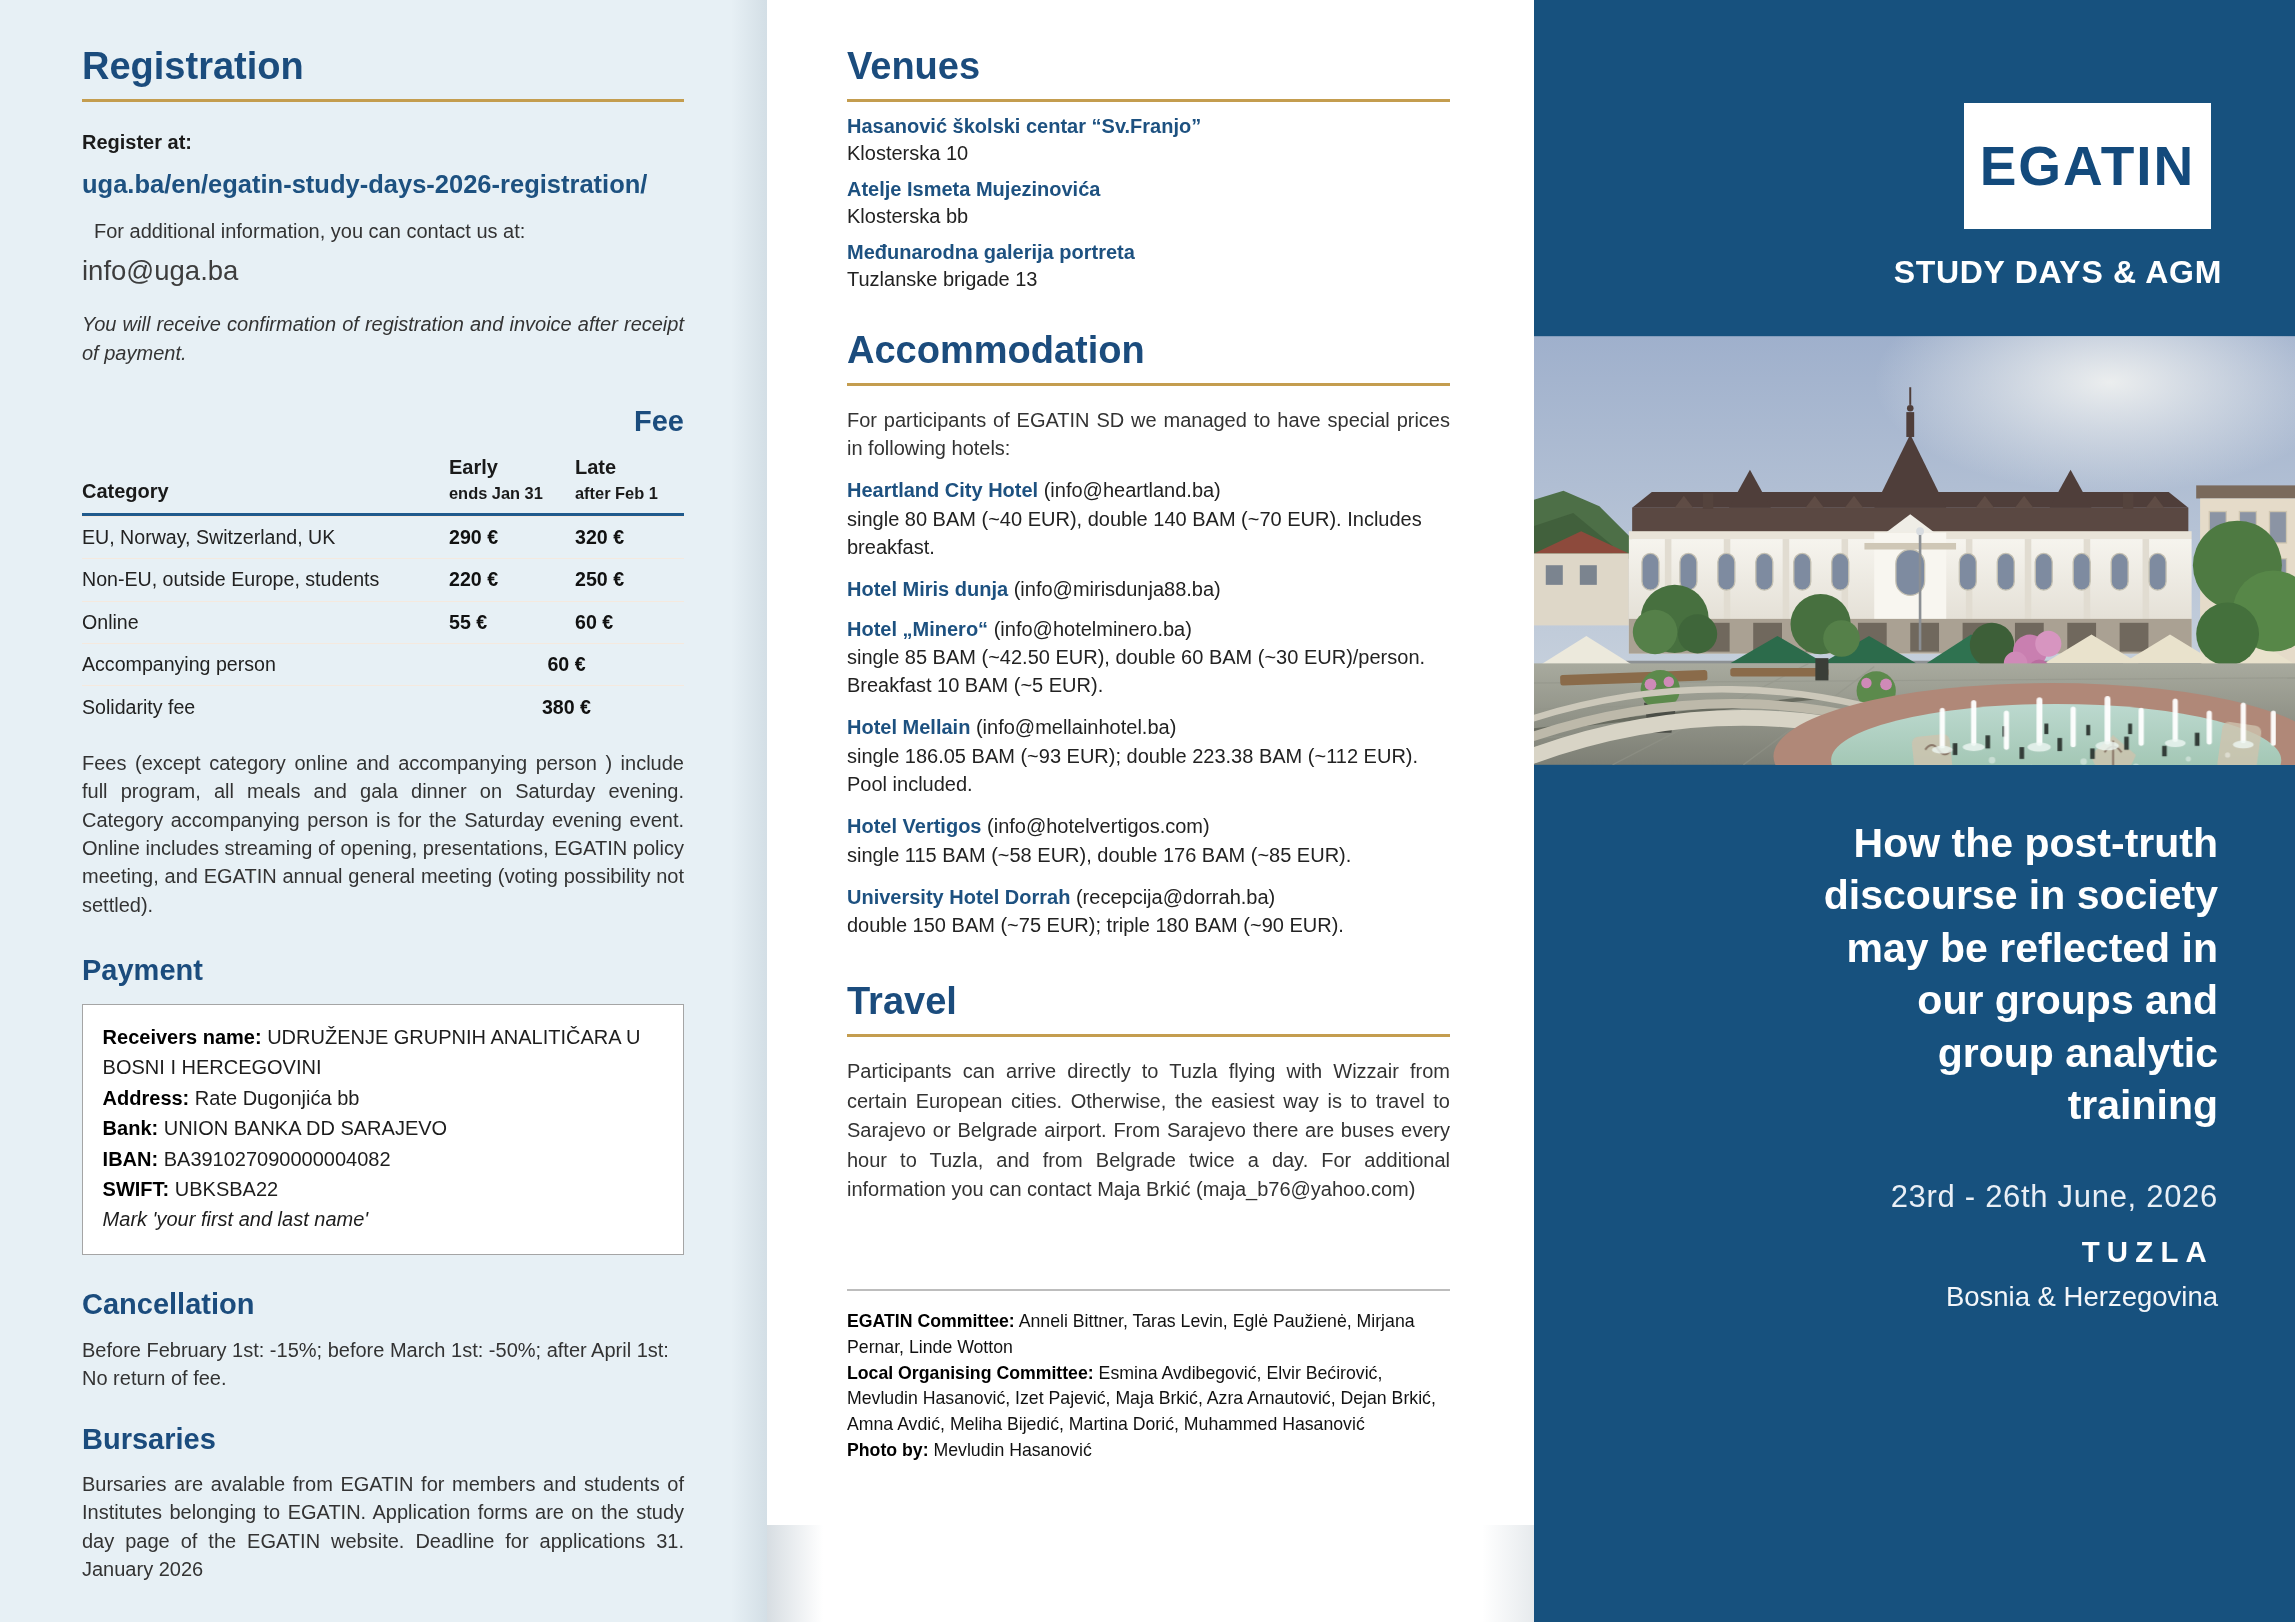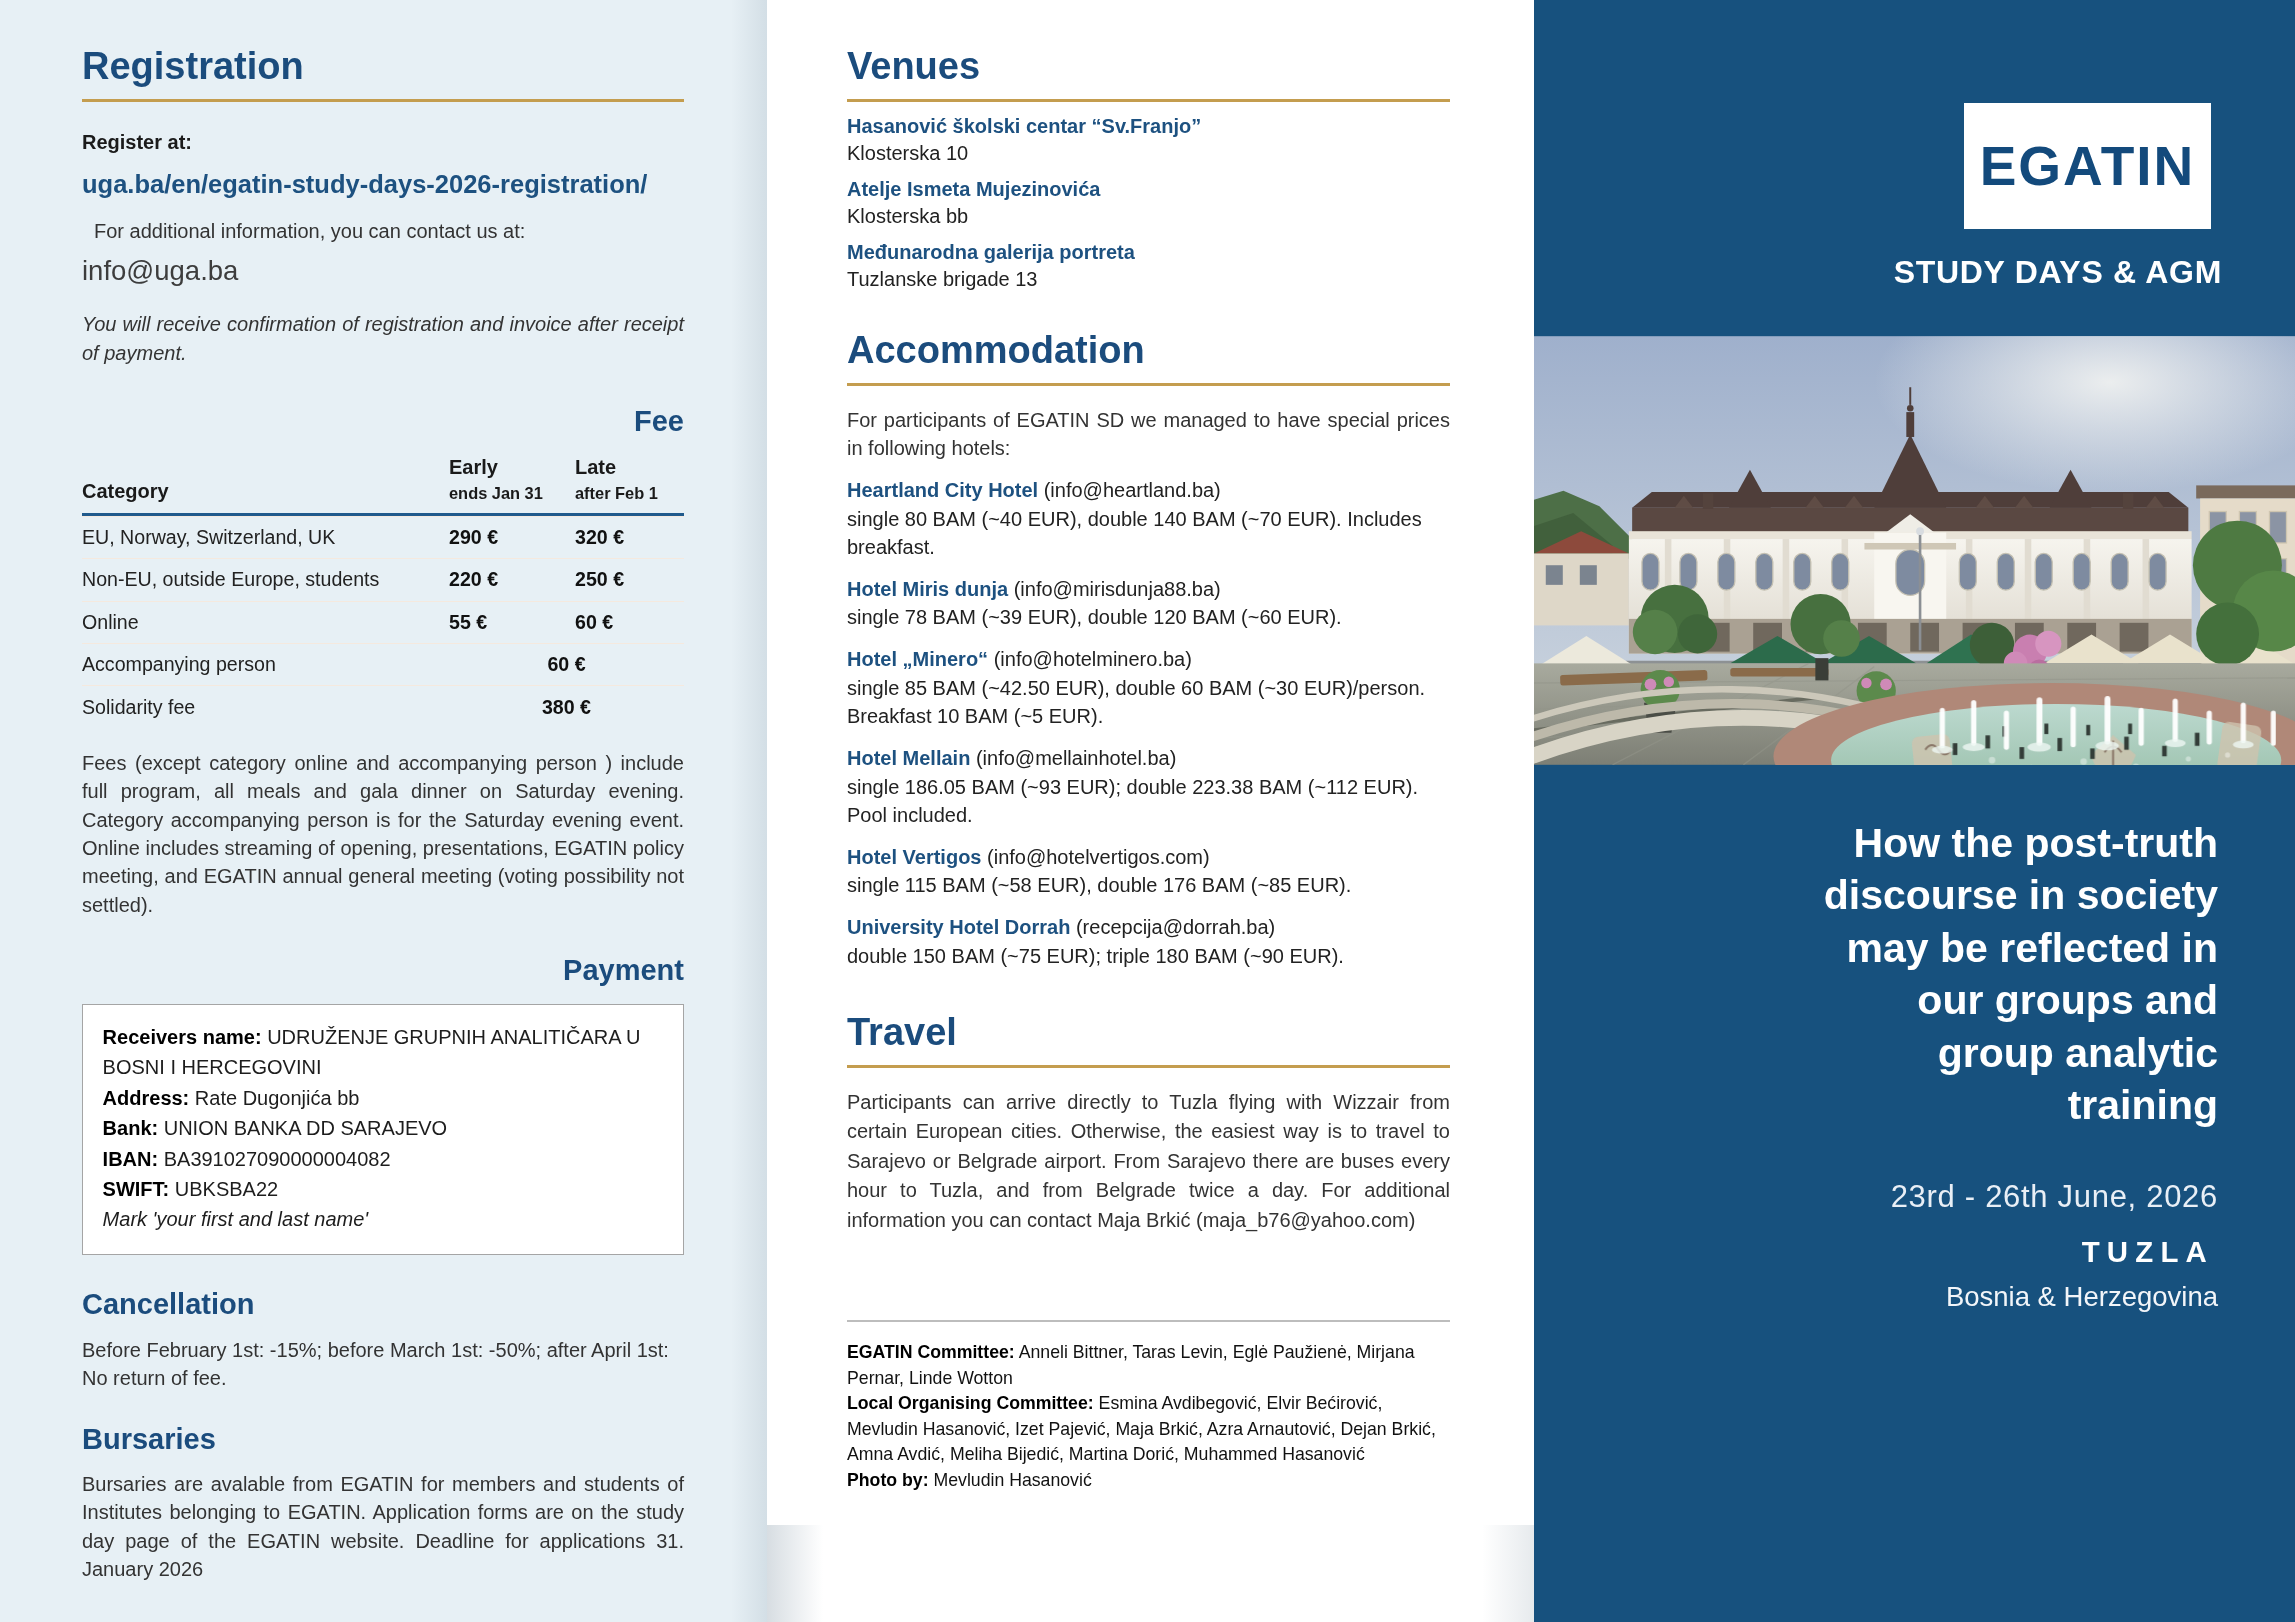--- a/index.html
+++ b/index.html
@@ -39,21 +39,21 @@
   .colhead .l1 { font-size:20px; font-weight:bold; color:#1a1a1a; }
   .colhead .l2 { font-size:16.4px; font-weight:bold; color:#1a1a1a; margin-top:5.2px; padding-bottom:3.9px; }
   .fee-rule { height:3.3px; background:#205a8c; margin-top:5.2px; }
   .fee-row { display:grid; grid-template-columns:1fr 126px 109px; font-size:19.6px; color:#222;
              padding:9.2px 0; border-top:1.3px solid #f5e9de; align-items:center; }
   .fee-row:first-of-type { border-top:none; }
   .fee-row .val { font-weight:bold; color:#111; }
   .fee-row .span-val { grid-column:2 / 4; text-align:center; font-weight:bold; color:#111; }
   .fee-note { margin-top:21px; }
 
-  .pay-head { margin-top:35px;text-align:right; }
+  .pay-head { margin-top:35px; }
   .pay-box { margin-top:17px; background:#ffffff; border:1.3px solid #a5a5a5; padding:17px 19.6px 19.6px 19.6px;
              font-size:20px; color:#1d1d1d; line-height:1.52; }
   .pay-box b { color:#000; }
   .pay-mark { font-style:italic; }
 
   .canc-head { margin-top:33px; }
   .canc-txt { margin-top:14.4px; }
   .burs-head { margin-top:30px; }
   .burs-txt { margin-top:14.4px; }
 
@@ -186,21 +186,20 @@
     <div class="h-main acc-head">Accommodation</div>
     <div class="rule-gold"></div>
     <div class="body-txt acc-intro just">For participants of EGATIN SD we managed to have special prices in following hotels:</div>
 
     <div class="hotel">
       <div><span class="hotel-name">Heartland City Hotel</span><span class="hotel-email"> (info@heartland.ba)</span></div>
       <div class="hotel-details">single 80 BAM (~40 EUR), double 140 BAM (~70 EUR). Includes breakfast.</div>
     </div>
     <div class="hotel">
       <div><span class="hotel-name">Hotel Miris dunja</span><span class="hotel-email"> (info@mirisdunja88.ba)</span></div>
-      <div class="hotel-details">single 78 BAM (~39 EUR), double 120 BAM (~60 EUR).</div>
     </div>
     <div class="hotel">
       <div><span class="hotel-name">Hotel „Minero“</span><span class="hotel-email"> (info@hotelminero.ba)</span></div>
       <div class="hotel-details">single 85 BAM (~42.50 EUR), double 60 BAM (~30 EUR)/person. Breakfast 10 BAM (~5 EUR).</div>
     </div>
     <div class="hotel">
       <div><span class="hotel-name">Hotel Mellain</span><span class="hotel-email"> (info@mellainhotel.ba)</span></div>
       <div class="hotel-details">single 186.05 BAM (~93 EUR); double 223.38 BAM (~112 EUR). Pool included.</div>
     </div>
     <div class="hotel">

